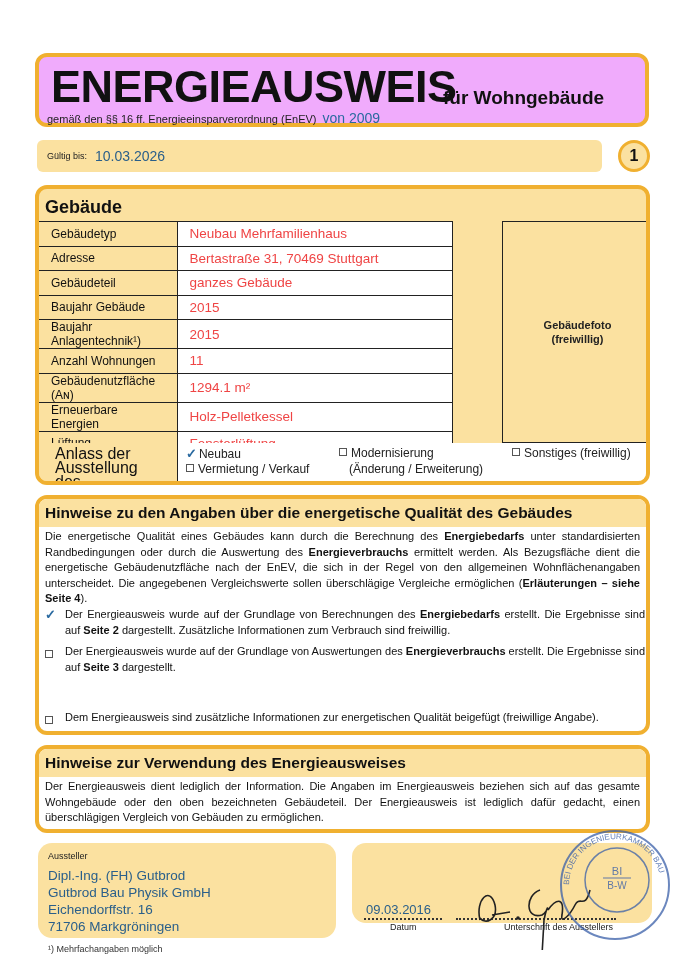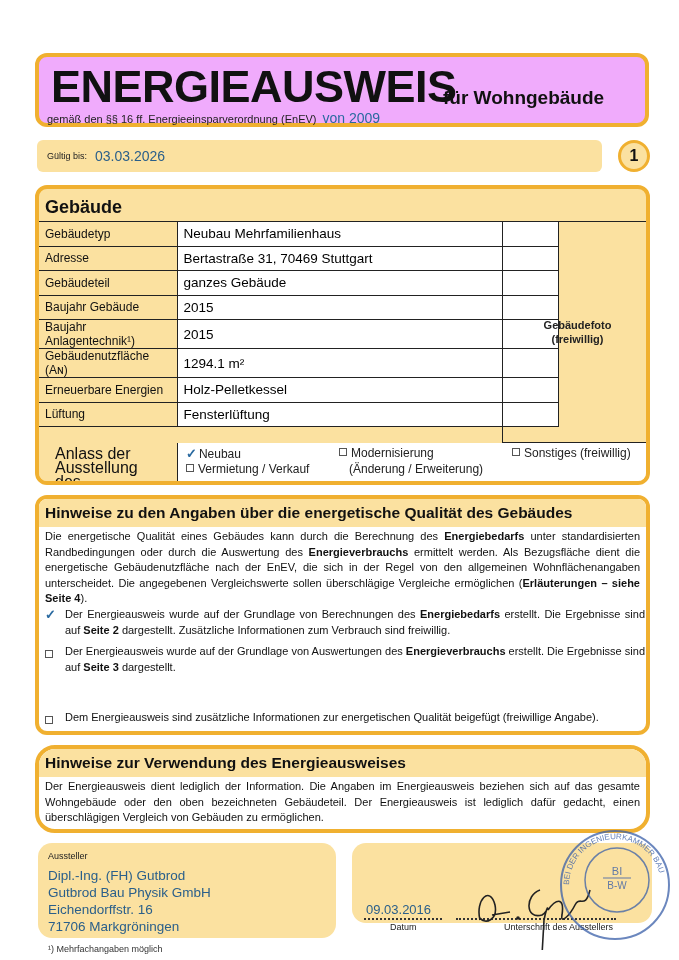--- a/index.html
+++ b/index.html
@@ -46,23 +46,23 @@
   #geb {
     position: absolute; left: 35px; top: 185px; width: 615px; height: 300px;
     border: 4px solid #f0b030; border-radius: 12px; background: #fbe1a0; overflow: hidden;
   }
   #geb .title {
     position: absolute; left: 6px; top: 8px; font-size: 18px; font-weight: bold; color: #111;
   }
   #geb table {
     position: absolute; left: 0; top: 32px; border-collapse: collapse;
   }
-  #geb td { border: 1.5px solid #222; font-size: 12px; height: 24.5px; padding: 0 6px; }
+  #geb td { border: 1.5px solid #222; font-size: 12px; height: 24.5px; padding: 0 12px; }
   #geb td.k { width: 138px; background: #fbe1a0; color: #111; border-left: none; }
-  #geb td.v { width: 381px; background: #ffffff; color: #000000; font-size: 13.5px; margin-top: 48px; }
+  #geb td.v { width: 275px; background: #ffffff; color: #ef4444; font-size: 13.5px; margin-top: 48px; }
   #photo {
     position: absolute; left: 463px; top: 32px; width: 150px; height: 222px;
     border-left: 1.5px solid #222; border-top: 1.5px solid #222; border-bottom: 1.5px solid #222;
     display: flex; align-items: center; justify-content: center; text-align: center;
     font-size: 11px; font-weight: bold; color: #222; line-height: 14px;
   }
   #anlass {
     position: absolute; left: 0; top: 254px; width: 613px; height: 46px;
   }
   #anlass .k {
@@ -89,21 +89,21 @@
   #hinw .para {
     padding: 2px 6px; font-size: 11px; line-height: 15.5px; text-align: justify; color: #111;
   }
   .opt { position: absolute; left: 6px; font-size: 11px; line-height: 15.5px; color: #111; }
   .opt .mark { position: absolute; left: 0; top: 0; width: 16px; }
   .opt .txt { margin-left: 20px; width: 580px; text-align: justify; }
 
   
   #verw {
     position: absolute; left: 35px; top: 745px; width: 615px; height: 88px;
-    border: 4px solid #f0b030; border-radius: 20px; background: #ffffff; overflow: hidden;
+    border: 4px solid #f0b030; border-radius: 12px; background: #ffffff; overflow: hidden;
   }
   #verw .para { padding: 2px 6px; font-size: 11px; line-height: 15.5px; text-align: justify; color: #111; }
 
   
   #aussteller {
     position: absolute; left: 38px; top: 843px; width: 298px; height: 95px;
     background: #fbe1a0; border-radius: 14px;
   }
   #aussteller .lbl { position: absolute; left: 10px; top: 8px; font-size: 9px; color: #222; }
   #aussteller .lines { position: absolute; left: 10px; top: 24px; font-size: 13.5px; line-height: 17px; color: #2a5f8a; }
@@ -126,21 +126,21 @@
 <div id="hdr" class="orange-box">
   <div class="big">ENERGIEAUSWEIS</div>
   <div class="sub1">für Wohngebäude</div>
   <div class="sub2">
     <span>gemäß den §§ 16 ff. Energieeinsparverordnung (EnEV)</span><span class="ver">von 2009</span>
   </div>
 </div>
 
 <div id="valid">
   <span class="lbl">Gültig bis:</span>
-  <span class="val">03.03.2026</span>
+  <span class="val">10.03.2026</span>
 </div>
 <div id="page-num">1</div>
 
 <div id="geb">
   <div class="title">Gebäude</div>
   <table>
     <tbody id="geb-rows">
         <tr>
           <td class="k">Gebäudetyp</td>
           <td class="v">Neubau Mehrfamilienhaus</td>
@@ -153,20 +153,24 @@
           <td class="k">Gebäudeteil</td>
           <td class="v">ganzes Gebäude</td>
         </tr>
         <tr>
           <td class="k">Baujahr Gebäude</td>
           <td class="v">2015</td>
         </tr>
         <tr>
           <td class="k">Baujahr Anlagentechnik¹)</td>
           <td class="v">2015</td>
+        </tr>
+        <tr>
+          <td class="k">Anzahl Wohnungen</td>
+          <td class="v">11</td>
         </tr>
         <tr>
           <td class="k">Gebäudenutzfläche (Aɴ)</td>
           <td class="v">1294.1 m²</td>
         </tr>
         <tr>
           <td class="k">Erneuerbare Energien</td>
           <td class="v">Holz-Pelletkessel</td>
         </tr>
         <tr>

